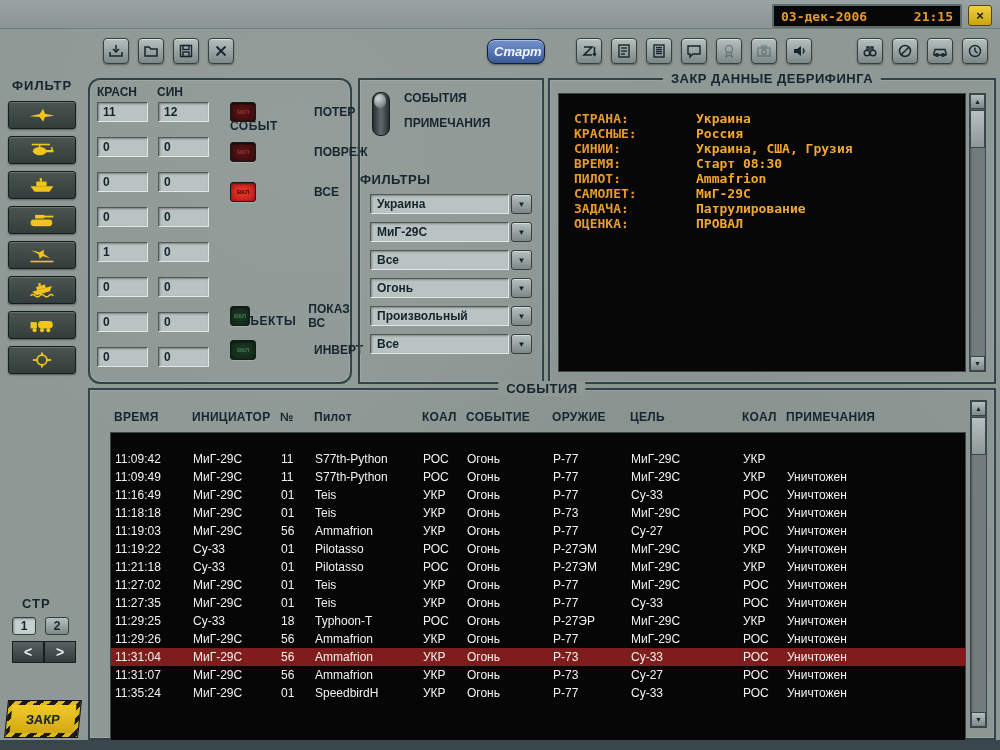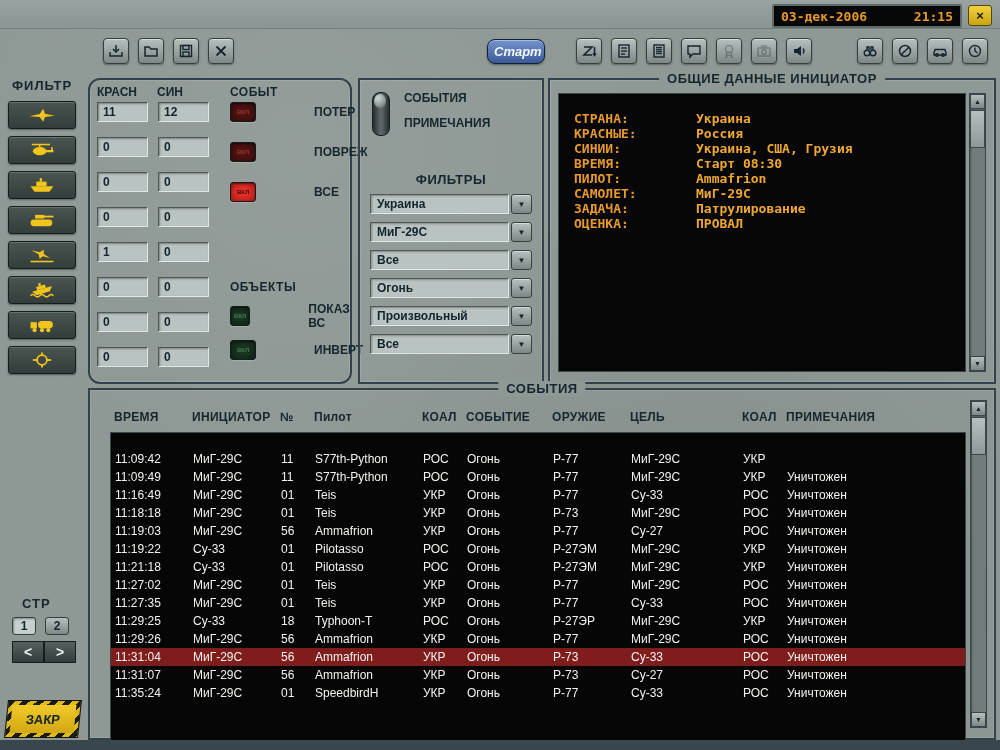--- a/index.html
+++ b/index.html
@@ -56,41 +56,41 @@
   
   .stats-panel{left:88px;top:78px;width:260px;height:302px;border-radius:12px;}
   .stat-heads{position:absolute;left:7px;top:5px;display:flex;gap:10px;}
   .stat-heads span{width:50px;font:bold 12px "Liberation Sans",sans-serif;}
   .stat-rows{position:absolute;left:7px;top:22px;}
   .stat-row{display:flex;gap:10px;margin-bottom:15px;}
   .numfield{width:44px;height:18px;background:#b9c3c1;color:#14242c;
     border:1px solid;border-color:#4e5856 #dfe9e7 #dfe9e7 #4e5856;
     box-shadow:inset 1px 1px 2px rgba(0,0,0,.35);
     font:bold 12px "Liberation Sans",sans-serif;display:flex;align-items:center;padding-left:5px;}
-  .sec-title{position:absolute;font:bold 12px "Liberation Sans",sans-serif;letter-spacing:.5px;}
+  .sec-title{position:absolute;font:bold 12px "Liberation Sans",sans-serif;letter-spacing:.5px;margin-top:34px;}
   .toggle-row{position:absolute;display:flex;align-items:center;}
   .led{width:26px;height:20px;border-radius:3px;border:1px solid #0e1e1c;
     box-shadow:inset 0 1px 2px rgba(0,0,0,.5), 0 1px 1px rgba(255,255,255,.2);
     display:flex;align-items:center;justify-content:center;
     font:bold 6px "Liberation Sans",sans-serif;cursor:pointer;padding:0;}
   .led.red-off{background:radial-gradient(#5c1414,#340b0b);color:#8d3434;}
   .led.red-on{background:radial-gradient(#ef3c30,#b21414);color:#3c0606;}
   .led.green-off{background:radial-gradient(#1d3b25,#0f2315);color:#417a52;}
   .led-label{margin-left:26px;font:bold 12px "Liberation Sans",sans-serif;padding-left:32px;}
 
   
   .mid-panel{left:358px;top:78px;width:182px;height:302px;}
   .switch-block{position:absolute;left:12px;top:12px;display:flex;}
   .vswitch{width:16px;height:42px;border-radius:8px;background:linear-gradient(90deg,#2a2e30,#606a6c,#2a2e30);
     border:1px solid #14201e;position:relative;cursor:pointer;}
   .vswitch .knob{position:absolute;left:1px;top:1px;width:12px;height:14px;border-radius:50%;
     background:radial-gradient(circle at 35% 30%,#cfd9d7,#5a6462);}
   .switch-labels{margin-left:14px;}
   .switch-labels div{font:bold 12px "Liberation Sans",sans-serif;line-height:13px;margin-bottom:12px;}
-  .filters-title{position:absolute;top:92px;left:0;right:0;text-align:center;
+  .filters-title{position:absolute;top:92px;left:0;right:0;
     font:bold 13px "Liberation Sans",sans-serif;letter-spacing:.5px;}
   .dd-list{position:absolute;left:10px;top:114px;width:162px;}
   .dd-row{display:flex;margin-bottom:8px;height:20px;}
   .dd-field{flex:1;background:#b9c3c1;color:#14242c;border:1px solid;
     border-color:#4e5856 #dfe9e7 #dfe9e7 #4e5856;box-shadow:inset 1px 1px 2px rgba(0,0,0,.3);
     font:bold 12px "Liberation Sans",sans-serif;display:flex;align-items:center;padding-left:6px;cursor:pointer;}
   .dd-btn{width:21px;height:20px;margin-left:2px;border:1px solid #32403e;border-radius:3px;
     background:linear-gradient(#b6c0be,#7d8785);box-shadow:inset 0 1px 0 #d3dddb;
     font-size:8px;color:#16262e;display:flex;align-items:center;justify-content:center;padding:0;cursor:pointer;}
 
@@ -525,21 +525,21 @@
         <div class="dd-row" data-index="5">
         <div class="dd-field">Все</div>
         <button class="dd-btn">
             <span>▼</span>
           </button>
       </div>
       </div>
   </div>
 
   <div class="panel deb-panel">
-    <div class="panel-title">ОБЩИЕ ДАННЫЕ ИНИЦИАТОР</div>
+    <div class="panel-title">ЗАКР ДАННЫЕ ДЕБРИФИНГА</div>
     <div class="deb-box">
       <div class="deb-rows">
           <div class="deb-row" data-index="0">
           <span class="deb-label">СТРАНА:</span>
           <span class="deb-value">Украина</span>
         </div>
           <div class="deb-row" data-index="1">
           <span class="deb-label">КРАСНЫЕ:</span>
           <span class="deb-value">Россия</span>
         </div>

